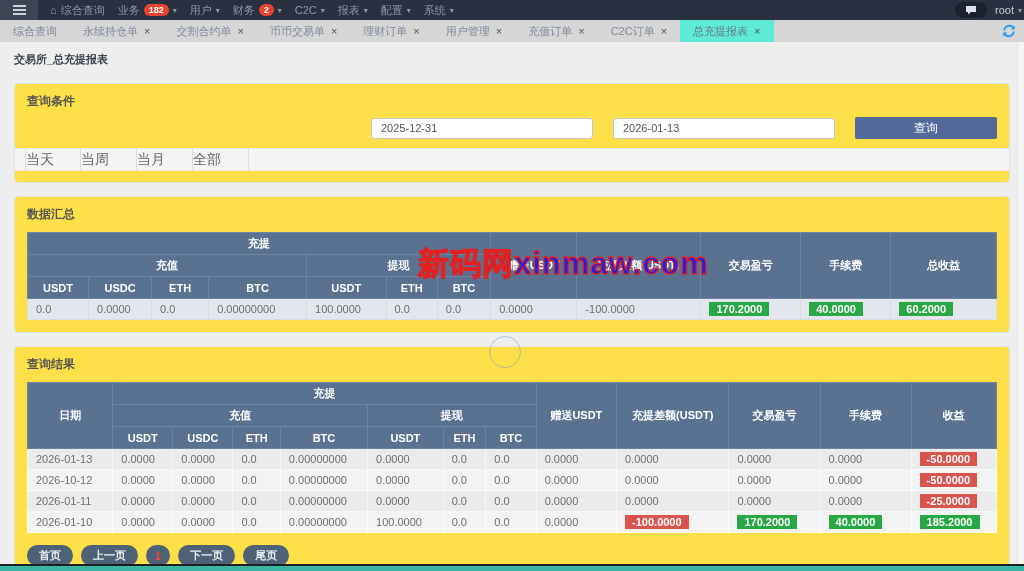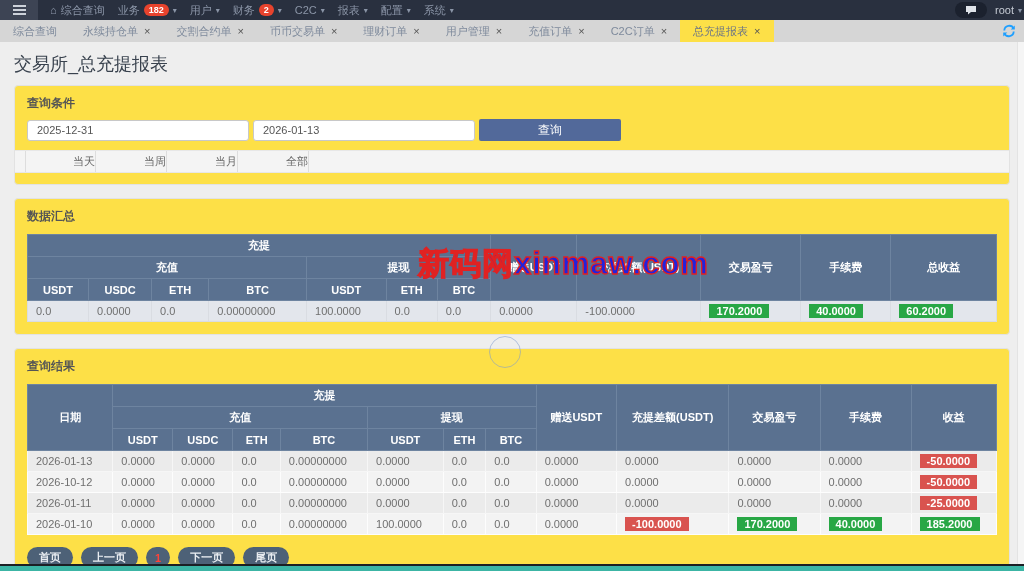--- a/index.html
+++ b/index.html
@@ -22,39 +22,39 @@
              padding:0 5px;border-radius:7px;font-weight:bold;}
   .caret{font-size:8px;color:#8b95a7;}
   .nav-right{margin-left:auto;display:flex;align-items:center;gap:8px;padding-right:2px;}
   .chat-pill{background:#1b212e;border-radius:9px;width:32px;height:16px;
              display:flex;align-items:center;justify-content:center;cursor:pointer;}
   .user{color:#c6cbd4;display:flex;align-items:center;gap:4px;cursor:pointer;}
   
   .tabbar{height:22px;background:#d6d6d6;display:flex;align-items:stretch;
           font-size:11px;color:#7e8a9c;position:relative;}
   .tab{display:flex;align-items:center;gap:6px;padding:0 13px;cursor:pointer;white-space:nowrap;}
-  .tab.active{background:#fde047;color:#6b7586;}
+  .tab.active{background:#5eead4;color:#6b7586;}
   .tab-close{font-size:11px;color:#555;line-height:1;}
   .refresh{position:absolute;right:8px;top:4px;cursor:pointer;}
   
   .content{padding:6px 14px 0;}
-  .page-title{font-size:18px;font-weight:normal;color:#39424e;margin:4px 0 9px;}
+  .page-title{font-size:11px;font-weight:bold;color:#39424e;margin:4px 0 16px;}
   .panel{background:#fde047;border:1px solid #e2e2e2;border-radius:4px;margin-bottom:13px;}
   .panel-title{font-size:12px;font-weight:bold;color:#555;padding:9px 12px 7px;}
   
-  .query-row{display:flex;align-items:center;gap:4px;padding:0 12px;}
+  .query-row{display:flex;align-items:center;gap:20px;padding:0 12px;justify-content:flex-end;}
   .date-input{width:222px;height:21px;border:1px solid #c8c8c8;border-radius:3px;
               font-size:11px;color:#555;padding:0 9px;background:#fff;
               font-family:"Liberation Sans","DejaVu Sans",sans-serif;}
   .query-btn{width:142px;height:22px;background:var(--btn);color:#fff;border:none;
              border-radius:2px;font-size:12px;cursor:pointer;
              font-family:"Liberation Sans","DejaVu Sans",sans-serif;}
   .quick-strip{margin-top:9px;height:23px;background:#f4f4f4;border-top:1px solid #e7e7e7;
                border-bottom:1px solid #e7e7e7;display:flex;padding-left:10px;}
-  .quick-btn{width:71px;text-align:right;line-height:21px;font-size:11px;color:#666;
+  .quick-btn{width:56px;text-align:left;line-height:21px;font-size:14px;color:#666;
              border-right:1px solid #ddd;cursor:pointer;}
   .quick-btn:first-child{border-left:1px solid #ddd;}
   .query-bottom-pad{height:11px;}
   
   table{border-collapse:collapse;table-layout:fixed;width:calc(100% - 24px);
         margin:2px 12px 12px;font-size:11px;}
   th{background:var(--accent);color:#fff;font-weight:bold;height:22px;
      border:1px solid #6e84a0;text-align:center;padding:0 4px;overflow:hidden;white-space:nowrap;margin-top:24px;}
   td{color:#6f6f6f;padding:3px 8px;border:1px solid #d9dce2;text-align:left;
      overflow:hidden;white-space:nowrap;height:17px;}

